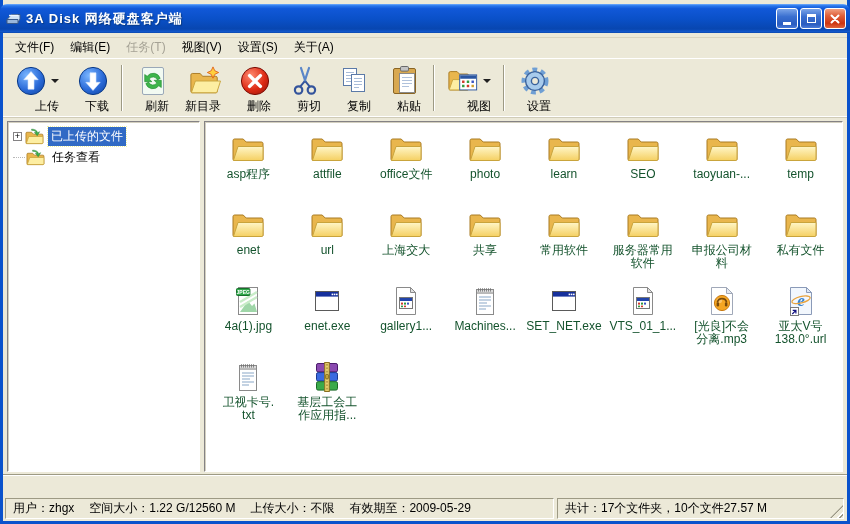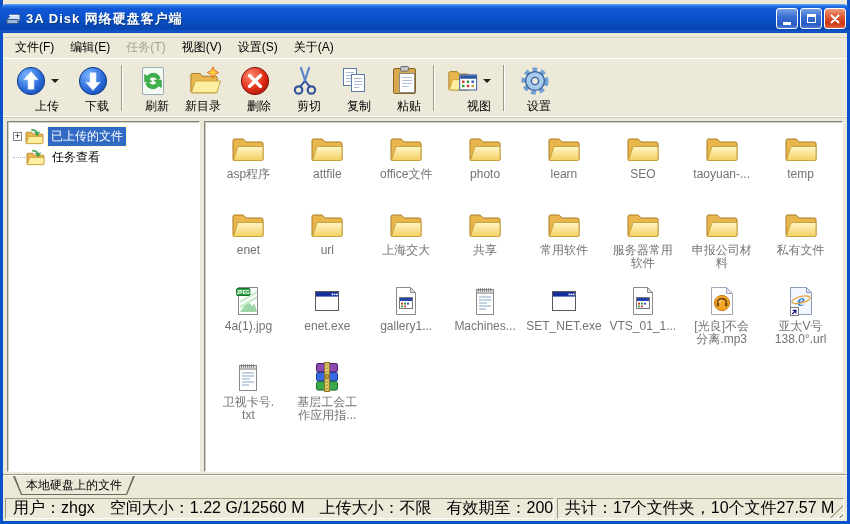--- a/index.html
+++ b/index.html
@@ -48,36 +48,36 @@
                 font-size:9px; line-height:7px; text-align:center; margin-right:3px; flex:0 0 9px; }
   .expand-spacer { width:12px; flex:0 0 12px; border-bottom:1px dotted #b8b8b8; height:1px; align-self:center; margin-right:1px;}
   .tree-icn { width:19px; height:17px; display:inline-flex; margin-right:4px; }
   .tree-label { padding:1px 3px; }
   .tree-label.selected { background:#316ac5; color:#fff; outline:1px dotted #f0f0a0; }
   .file-panel { flex:1 1 auto; background:#fff; overflow:hidden; padding:8px 2px 0 4px;
                 border:1px solid; border-color:#848284 #fff #fff #848284; box-shadow:1px 1px 0 #d4d0c0 inset; }
   .file-grid { display:grid; grid-template-columns:repeat(8,1fr); grid-auto-rows:76px; }
   .file-cell { display:flex; flex-direction:column; align-items:center; padding-top:3px; overflow:visible; }
   .file-icn { width:34px; height:32px; display:inline-flex; justify-content:center; }
-  .file-label { font-size:12px; line-height:13px; text-align:center; white-space:pre-line; margin-top:3px; color:#737373; }
+  .file-label { font-size:12px; line-height:13px; text-align:center; white-space:pre-line; margin-top:3px; color:#14532d; }
   
   .tabbar { height:22px; flex:0 0 22px; background:#ece9d8; display:flex; align-items:stretch;
             padding:1px 0 1px 10px; border-top:1px solid #9d9a84; box-shadow:0 1px 0 #fff inset; }
   .tab { position:relative; margin-right:-6px; }
   .tab-bg { position:absolute; inset:0; background:#6a6a5a;
             clip-path:polygon(0 0,100% 0,calc(100% - 8px) 100%,8px 100%); }
   .tab-in { position:absolute; inset:0 1px 1px 1px; background:#fbfaf4; display:flex; align-items:center;
             justify-content:center; font-size:12px; padding:0 14px; white-space:nowrap;
             clip-path:polygon(1px 0,calc(100% - 1px) 0,calc(100% - 8px) 100%,8px 100%); }
   .tab.inactive .tab-in { background:#ece9d8; }
   .tab.active { z-index:2; }
   
   .statusbar { height:25px; flex:0 0 25px; background:#ece9d8; display:flex; gap:3px; padding:2px 3px 2px 2px; }
   .seg { border:1px solid; border-color:#9d9a84 #fff #fff #9d9a84; background:#ece9d8;
-         font-size:16px; display:flex; align-items:center; padding:0 7px; white-space:nowrap; overflow:hidden; }
+         font-size:12px; display:flex; align-items:center; padding:0 7px; white-space:nowrap; overflow:hidden; }
   .seg-left { flex:1 1 auto; gap:15px; }
   .seg-right { flex:0 0 287px; position:relative; }
   .grip { position:absolute; right:0; bottom:0; width:13px; height:13px;
           background:repeating-linear-gradient(135deg,transparent 0 2px,#fff 2px 3px,#9a9786 3px 4.5px,transparent 4.5px 6px);
           clip-path:polygon(100% 0,100% 100%,0 100%); }
 </style>
 </head>
 <body>
 
 <div class="window">
@@ -665,24 +665,20 @@
               </svg>
             </span>
             <div class="file-label">基层工会工
 作应用指...</div>
           </div>
         </div>
     </div>
   </div>
 
   <div class="tabbar" id="tabs">
-      <div class="tab inactive" style="width: 122px;">
-        <span class="tab-bg"></span>
-        <span class="tab-in">本地硬盘上的文件</span>
-      </div>
     </div>
 
   <div class="statusbar" id="status">
       <div class="seg seg-left">
         <span>用户：zhgx</span>
         <span>空间大小：1.22 G/12560 M</span>
         <span>上传大小：不限</span>
         <span>有效期至：2009-05-29</span>
       </div>
       <div class="seg seg-right">

